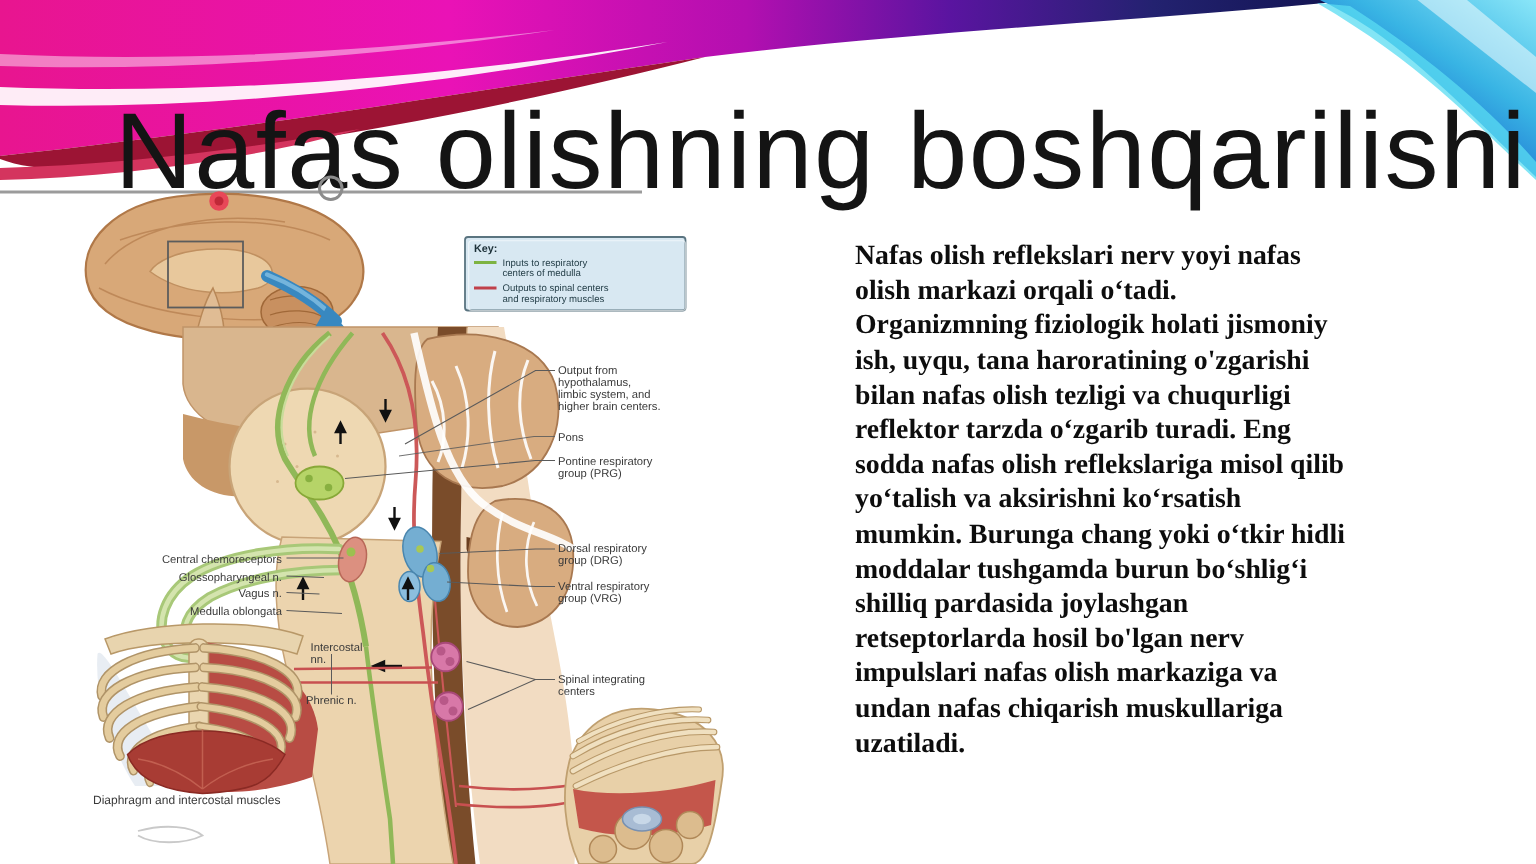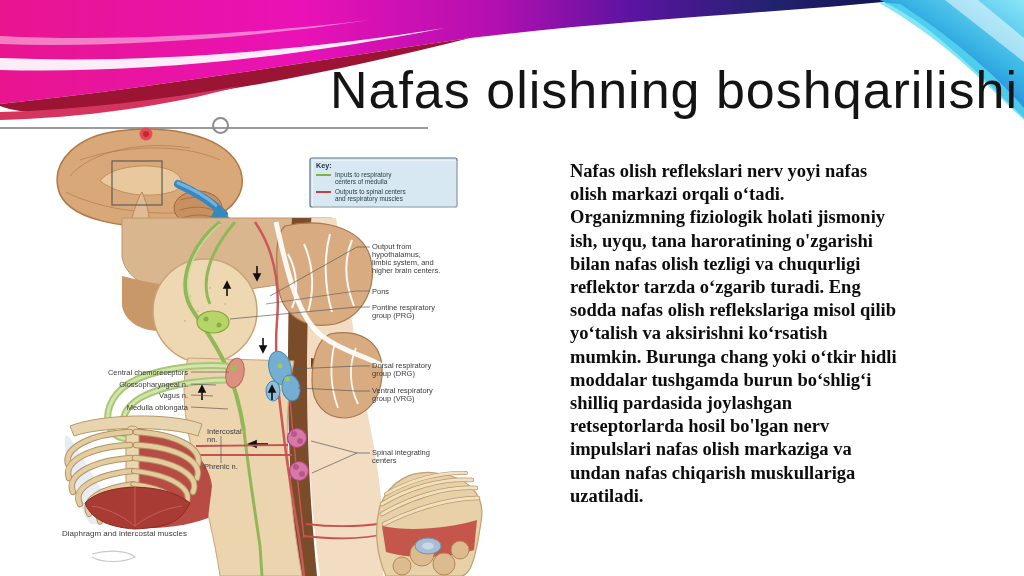--- a/index.html
+++ b/index.html
@@ -1,19 +1,19 @@
 <!DOCTYPE html>
 <html><head>
 <meta charset="utf-8">
 <style>
   html,body{margin:0;padding:0;background:#fff;}
   .slide{position:relative;width:1024px;height:576px;background:#ffffff;overflow:hidden;
          font-family:"Liberation Sans",sans-serif;}
   .swoosh{position:absolute;top:0;left:0;}
-  .page-title{position:absolute;top:60px;right:6px;font-size:52px;font-weight:400;
+  .page-title{position:absolute;top:60px;right:6px;font-size:72px;font-weight:400;
               letter-spacing:1px;color:#141414;white-space:nowrap;
               font-family:"Liberation Sans",sans-serif;}
   .title-rule{position:absolute;left:0;top:127px;width:428px;height:2px;background:#9b9b9b;}
   .handle-ring{position:absolute;left:212px;top:117px;width:13px;height:13px;border:2px solid #8c8c8c;
                border-radius:50%;background:transparent;}
   .figure{position:absolute;left:30px;top:126px;}
   .body-text{position:absolute;left:570px;top:160px;width:460px;
              font-family:"Liberation Serif",serif;font-weight:700;
              font-size:18.5px;line-height:23.2px;color:#0d0d0d;white-space:pre-line;}
   svg text{font-family:"Liberation Sans",sans-serif;}

